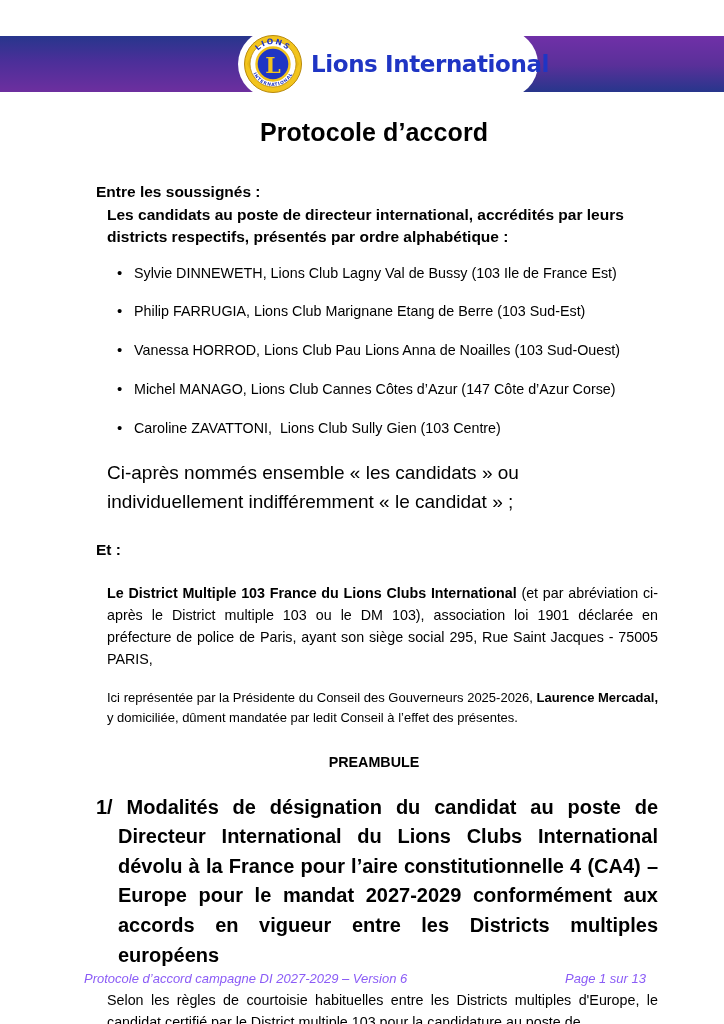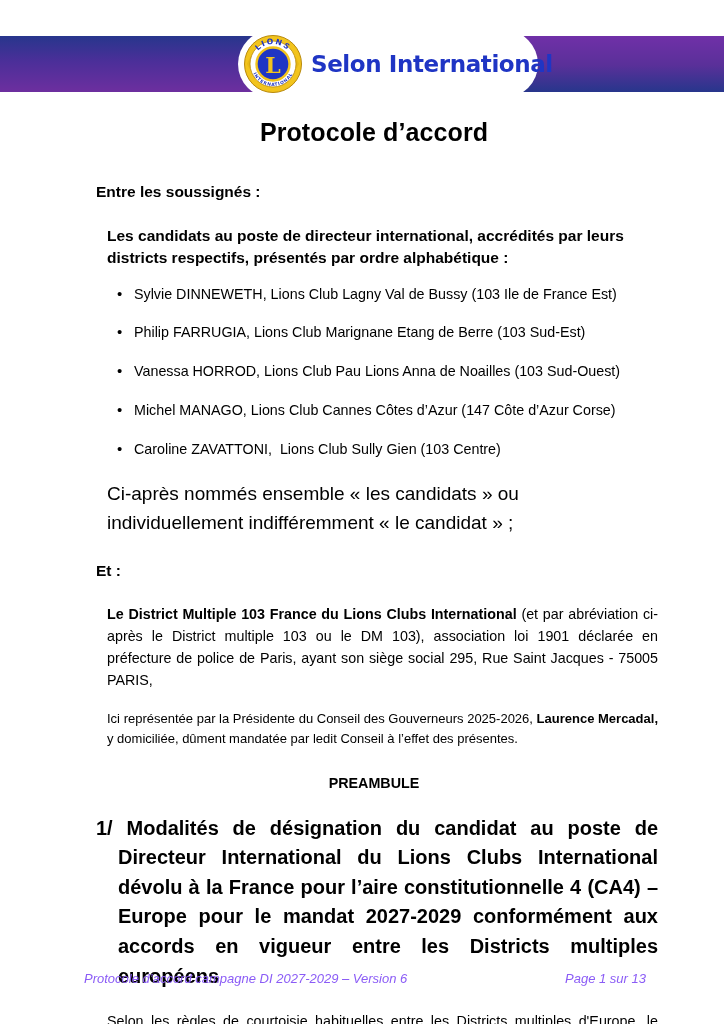--- a/index.html
+++ b/index.html
@@ -102,21 +102,21 @@
   }
   .h-sub {
     font-size: 15.5px;
     font-weight: bold;
     margin: 36px 0 0 84px;
   }
   .h-lead {
     font-size: 15.5px;
     font-weight: bold;
     line-height: 1.44;
-    margin: 24px 78px 0 95px;
+    margin: 3px 78px 0 95px;
   }
   ul.cand-list {
     list-style: none;
     margin: 16px 0 0 0;
     padding: 0;
   }
   ul.cand-list li {
     position: relative;
     font-size: 14.3px;
     margin: 0 0 21px 0;
@@ -220,21 +220,21 @@
         <text font-family="'DejaVu Sans', sans-serif" font-weight="bold" font-size="7.6" fill="#1f35c4" letter-spacing="1.6">
           <textPath href="#arcTop" startOffset="50%" text-anchor="middle">LIONS</textPath>
         </text>
 
         <path id="arcBot" d="M9 31 A22 22 0 0 0 53 31" fill="none"></path>
         <text font-family="'DejaVu Sans', sans-serif" font-weight="bold" font-size="4.4" fill="#1f35c4" letter-spacing="0.7">
           <textPath href="#arcBot" startOffset="50%" text-anchor="middle">INTERNATIONAL</textPath>
         </text>
       </svg>
     </div>
-    <div class="wordmark">Selon International</div>
+    <div class="wordmark">Lions International</div>
   </div>
 
   <div class="doc">
 
     <h1 class="doc-title">Protocole d’accord</h1>
 
     <div class="h-sub">Entre les soussignés :</div>
 
     <div class="h-lead">Les candidats au poste de directeur international, accrédités par leurs districts respectifs, présentés par ordre alphabétique :</div>
 

